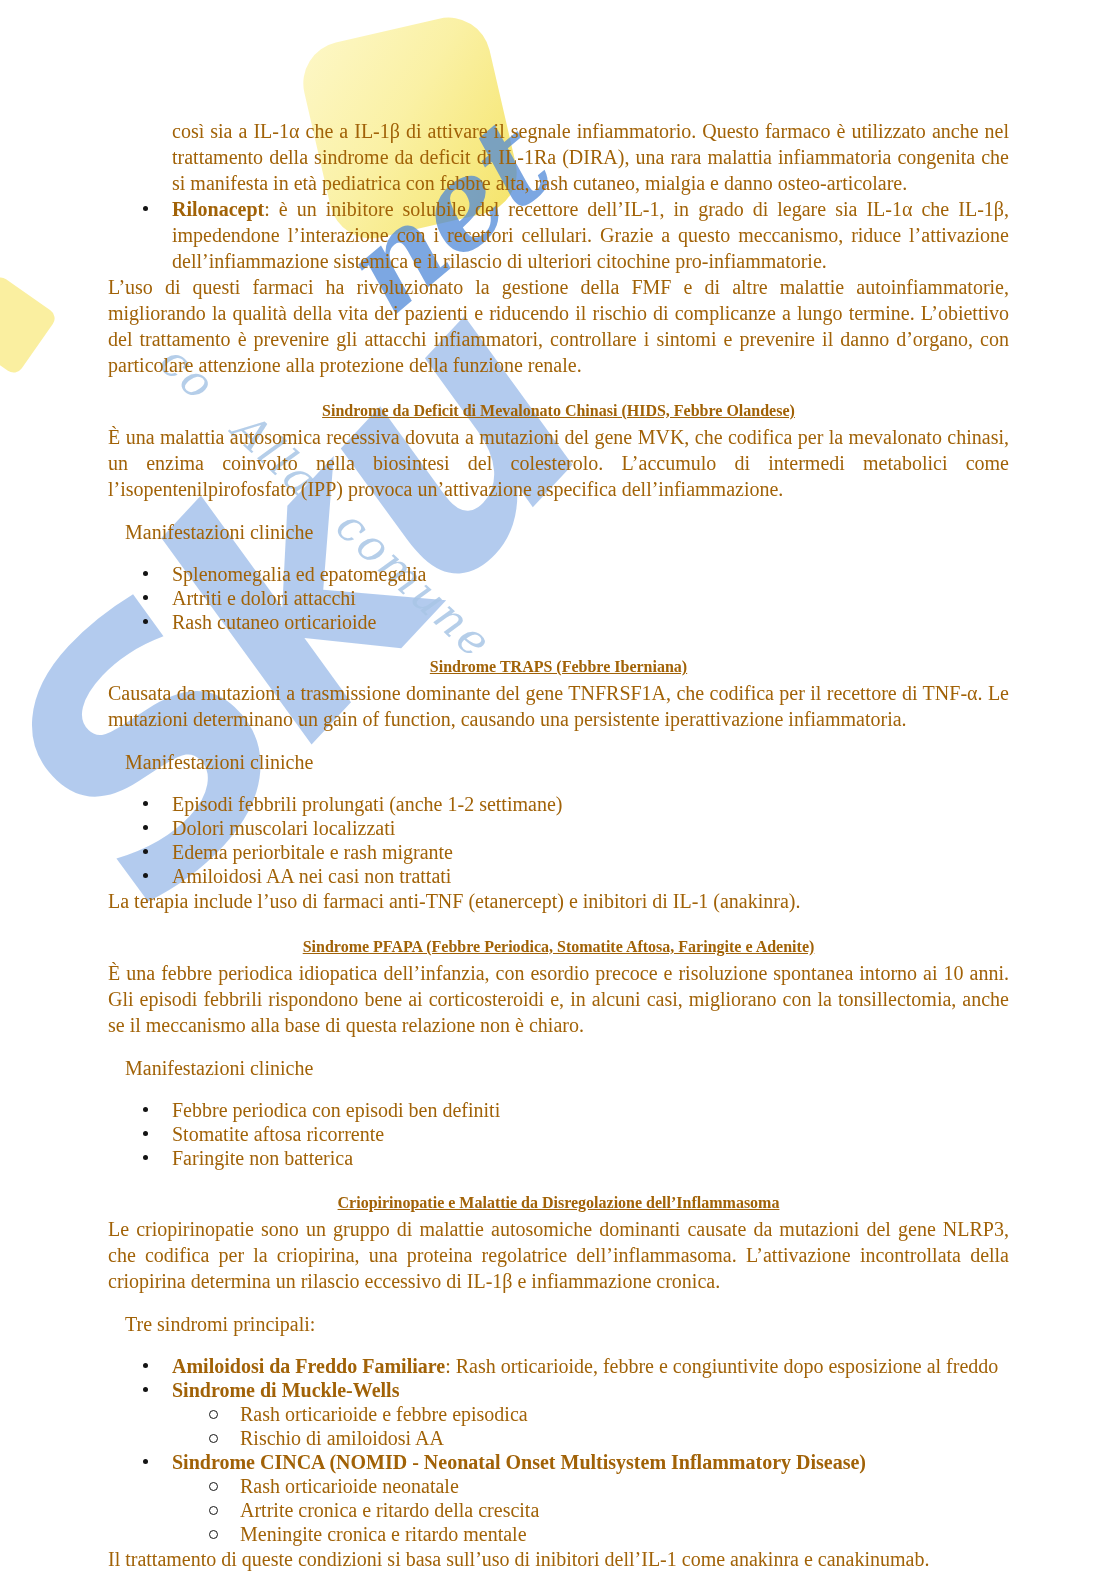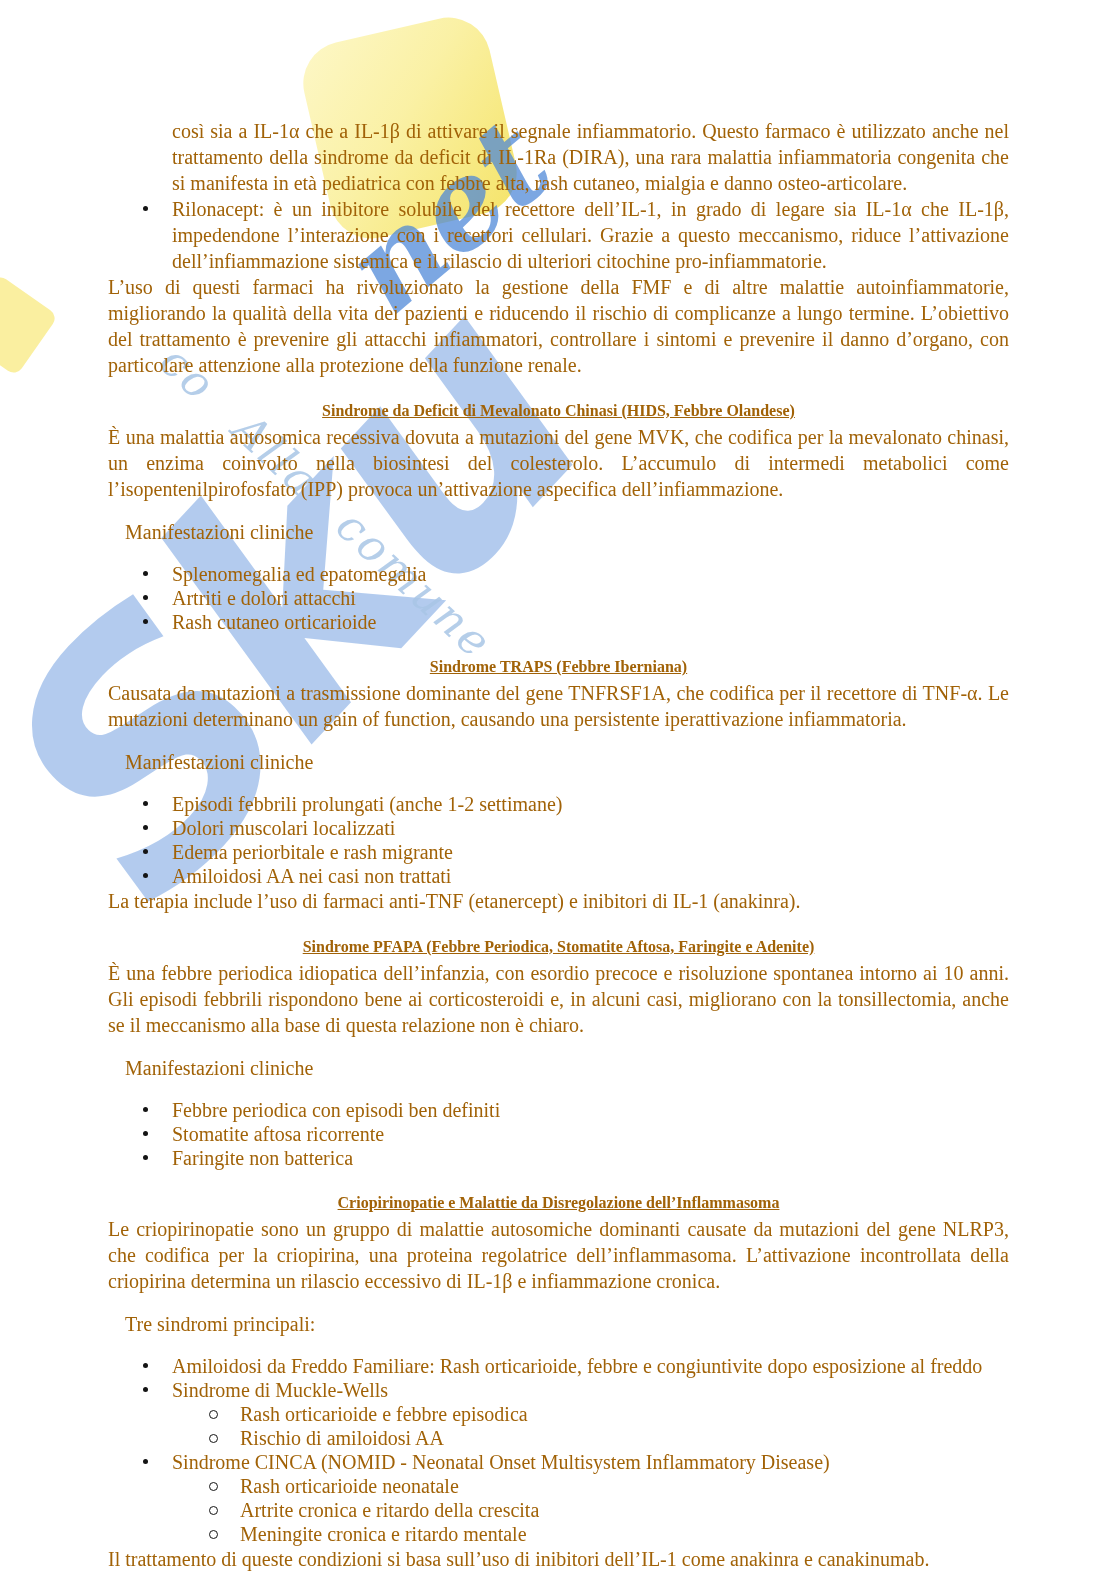--- a/index.html
+++ b/index.html
@@ -66,21 +66,21 @@
     position:absolute; left:35px; top:10px; width:5px; height:5px;
     border-radius:50%; background:#141414;
   }
   ul.bullets.tight .disc { top:9px; }
   li.subitem { padding-left:132px; }
   .ring {
     position:absolute; left:101px; top:8px; width:9px; height:9px;
     border-radius:50%; border:1.6px solid #141414; box-sizing:border-box;
     background:transparent;
   }
-  b.lead { font-weight:normal; }
+  b.lead { font-weight:bold; }
 </style>
 </head>
 <body>
 
 <div class="page">
 
   <div class="watermark">
     <div class="wm-wedge"></div>
     <div class="wm-letters">Sku</div>
     <div class="wm-badge"></div>

